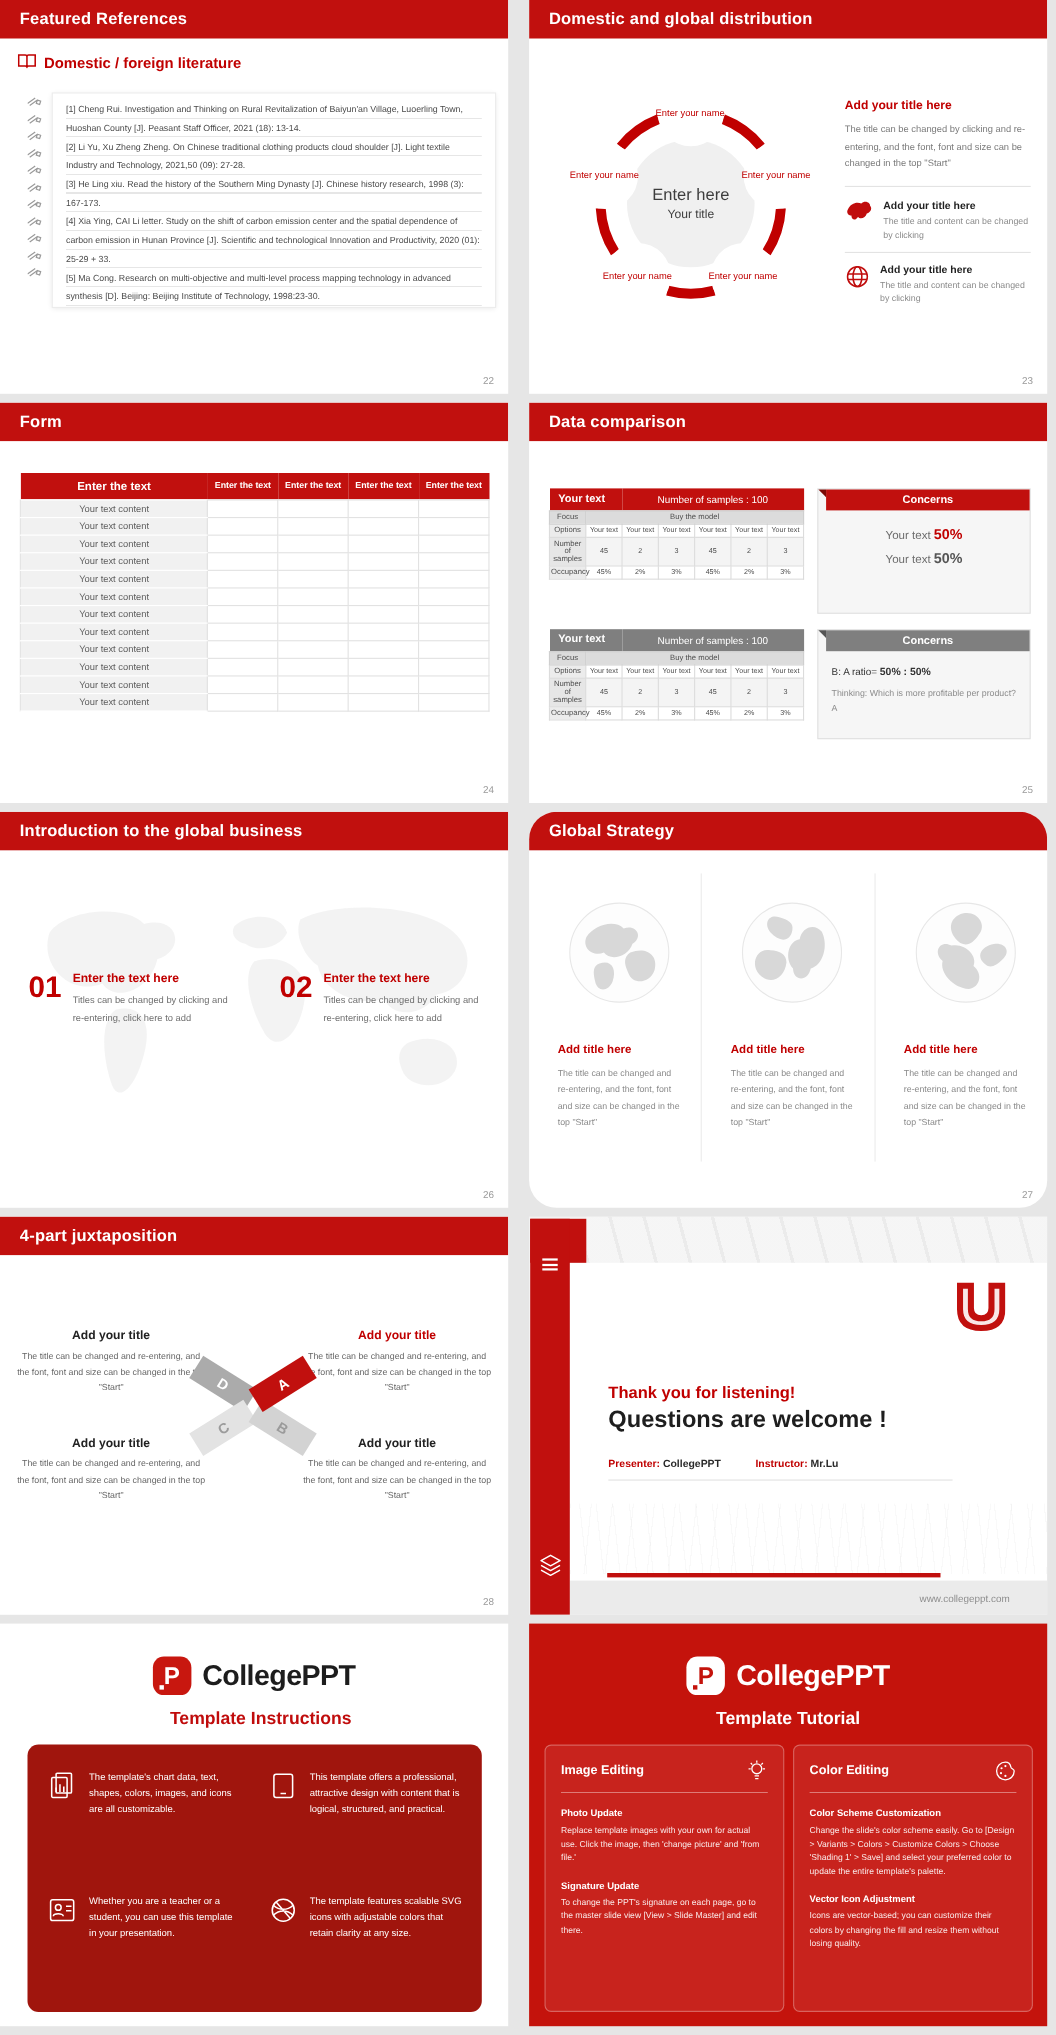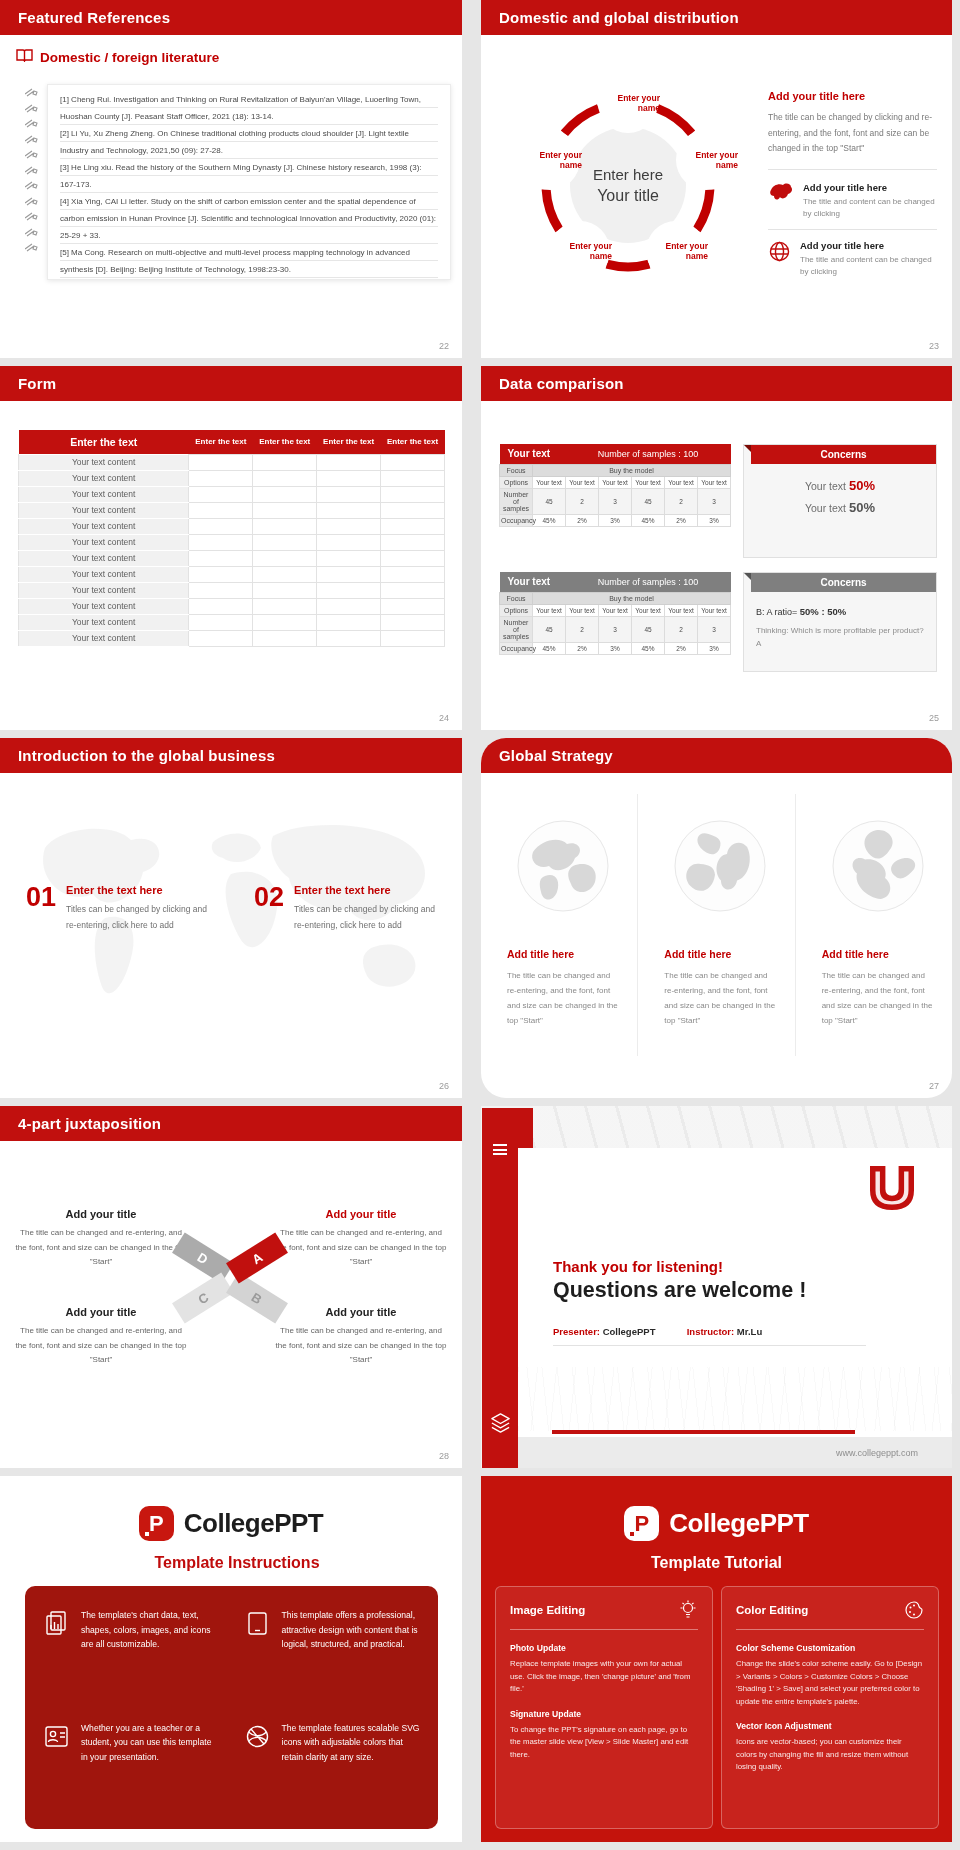--- a/index.html
+++ b/index.html
@@ -20,25 +20,25 @@
   .pen-col svg { display:block; }
   .ref-card { position:absolute; left:47px; top:84px; right:11px; height:196px; background:#fff;
               border:1px solid #ececec; box-shadow:0 1px 5px rgba(0,0,0,.10); padding:6px 12px 0; }
   .ref-lines { height:100%; font-size:8px; color:#4a4a4a; line-height:17px;
                background:repeating-linear-gradient(to bottom, transparent 0 16px, #e6e6e6 16px 17px); }
   .ref-lines p { margin:0; }
 
   
   .diagram { position:absolute; left:2px; top:40px; width:290px; height:290px; }
   .diagram svg { position:absolute; left:0; top:0; }
-  .ring-label { position:absolute; width:64px; transform:translate(-50%,-50%); text-align:right;
-                color:#c00000; font-weight:bold; font-size:8.5px; line-height:9.5px; }
+  .ring-label { position:absolute; width:64px; transform:translate(-50%,-50%); text-align:left;
+                color:#c00000; font-weight:normal; font-size:8.5px; line-height:9.5px; }
   .ring-center { position:absolute; left:145px; top:145px; transform:translate(-50%,-50%); text-align:center; color:#3d3d3d; }
   .ring-center .l1 { font-size:15px; }
-  .ring-center .l2 { font-size:16px; margin-top:4px; }
+  .ring-center .l2 { font-size:11px; margin-top:4px; }
   .d-right { position:absolute; left:287px; top:90px; right:15px; }
   .d-right h3 { color:#c00000; font-size:11px; margin-bottom:8px; }
   .d-right .body { color:#7a7a7a; font-size:8.5px; line-height:15.5px; }
   .d-sep { border-top:1px solid #e3e3e3; margin:12px 0 10px; }
   .d-row { display:flex; gap:9px; align-items:flex-start; padding:2px 0 8px; }
   .d-row + .d-sep2 { border-top:1px solid #e3e3e3; margin:0 0 8px; }
   .d-row .h { font-size:9.5px; font-weight:bold; color:#222; margin-bottom:3px; }
   .d-row .b { font-size:8px; color:#8a8a8a; line-height:12.5px; }
 
   

